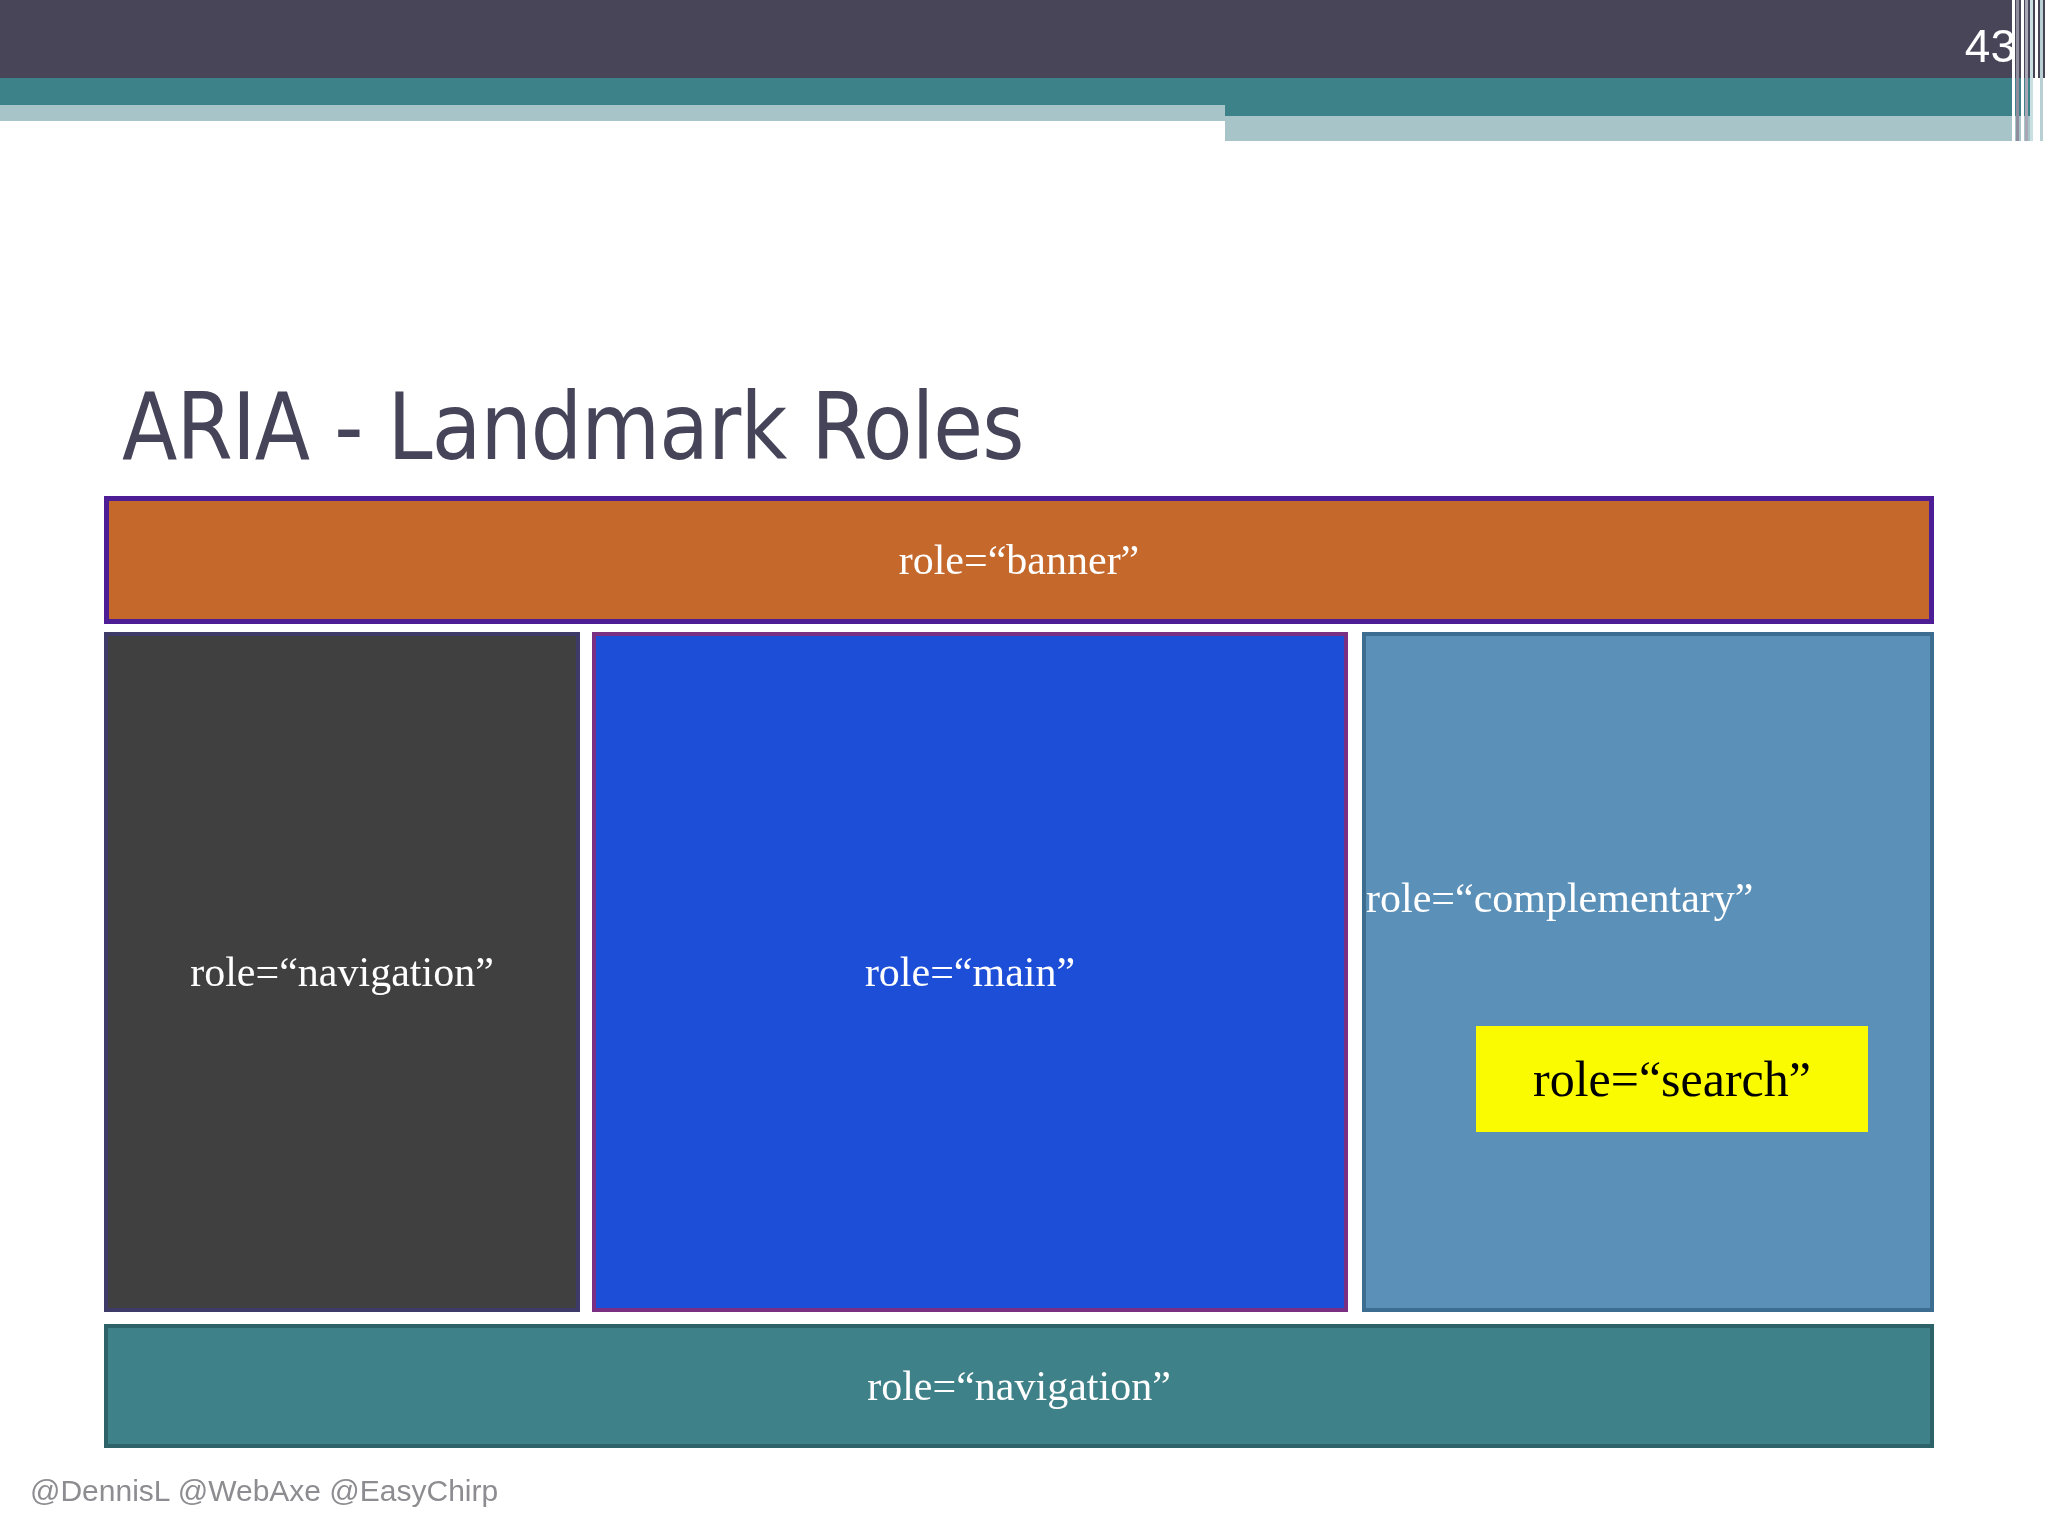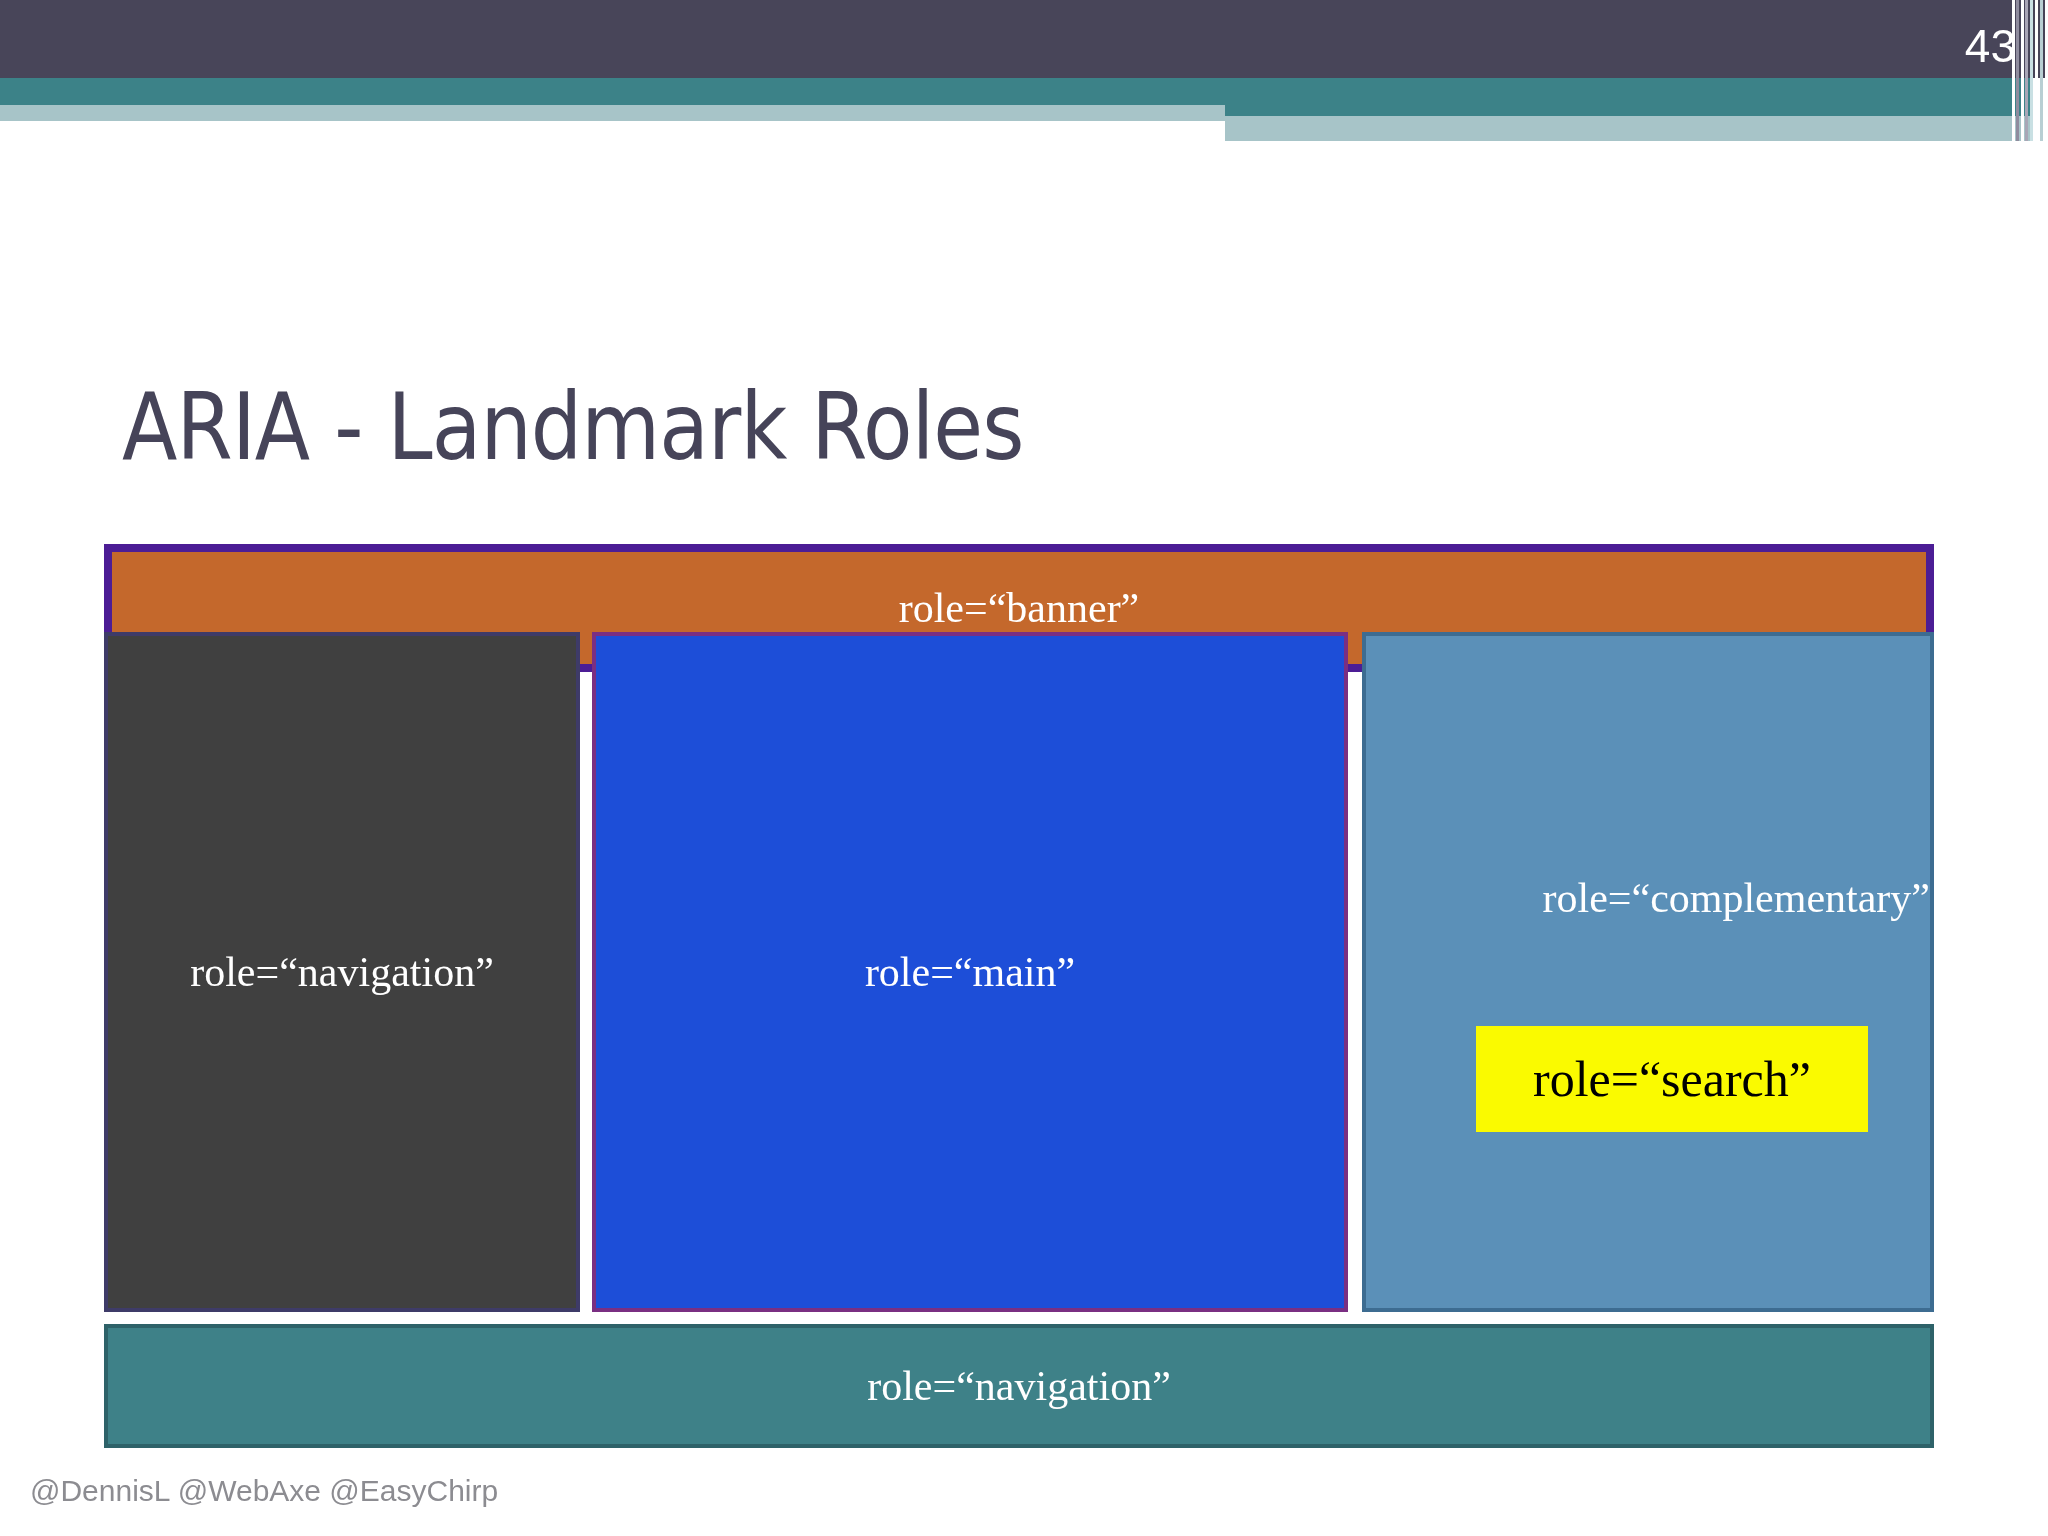--- a/index.html
+++ b/index.html
@@ -97,22 +97,21 @@
     justify-content: center;
     font-family: "Liberation Serif", "DejaVu Serif", serif;
     color: #ffffff;
     font-size: 42px;
     white-space: nowrap;
   }
   .box-banner {
     left: 0; top: 0;
     width: 1830px; height: 128px;
     background: #C4682C;
-    border: 8px solid #4c1d95;
-    margin-top: 48px;
+    border: 5px solid #4c1d95;
   }
   .box-navigation {
     left: 0; top: 136px;
     width: 476px; height: 680px;
     background: #404040;
     border: 4px solid #3E3B68;
     align-items: center;
     justify-content: center;
   }
   .box-main {
@@ -133,21 +132,21 @@
     width: 1830px; height: 124px;
     background: #3E8188;
     border: 4px solid #2E6269;
   }
 
   .complementary-label {
     position: absolute;
     left: 0;
     right: 0;
     top: 238px;
-    text-align: right;
+    text-align: left;
     color: #ffffff;
     font-family: "Liberation Serif", "DejaVu Serif", serif;
     font-size: 42px;
     white-space: nowrap;
   }
   .box-search {
     position: absolute;
     left: 110px;
     top: 390px;
     width: 392px;

